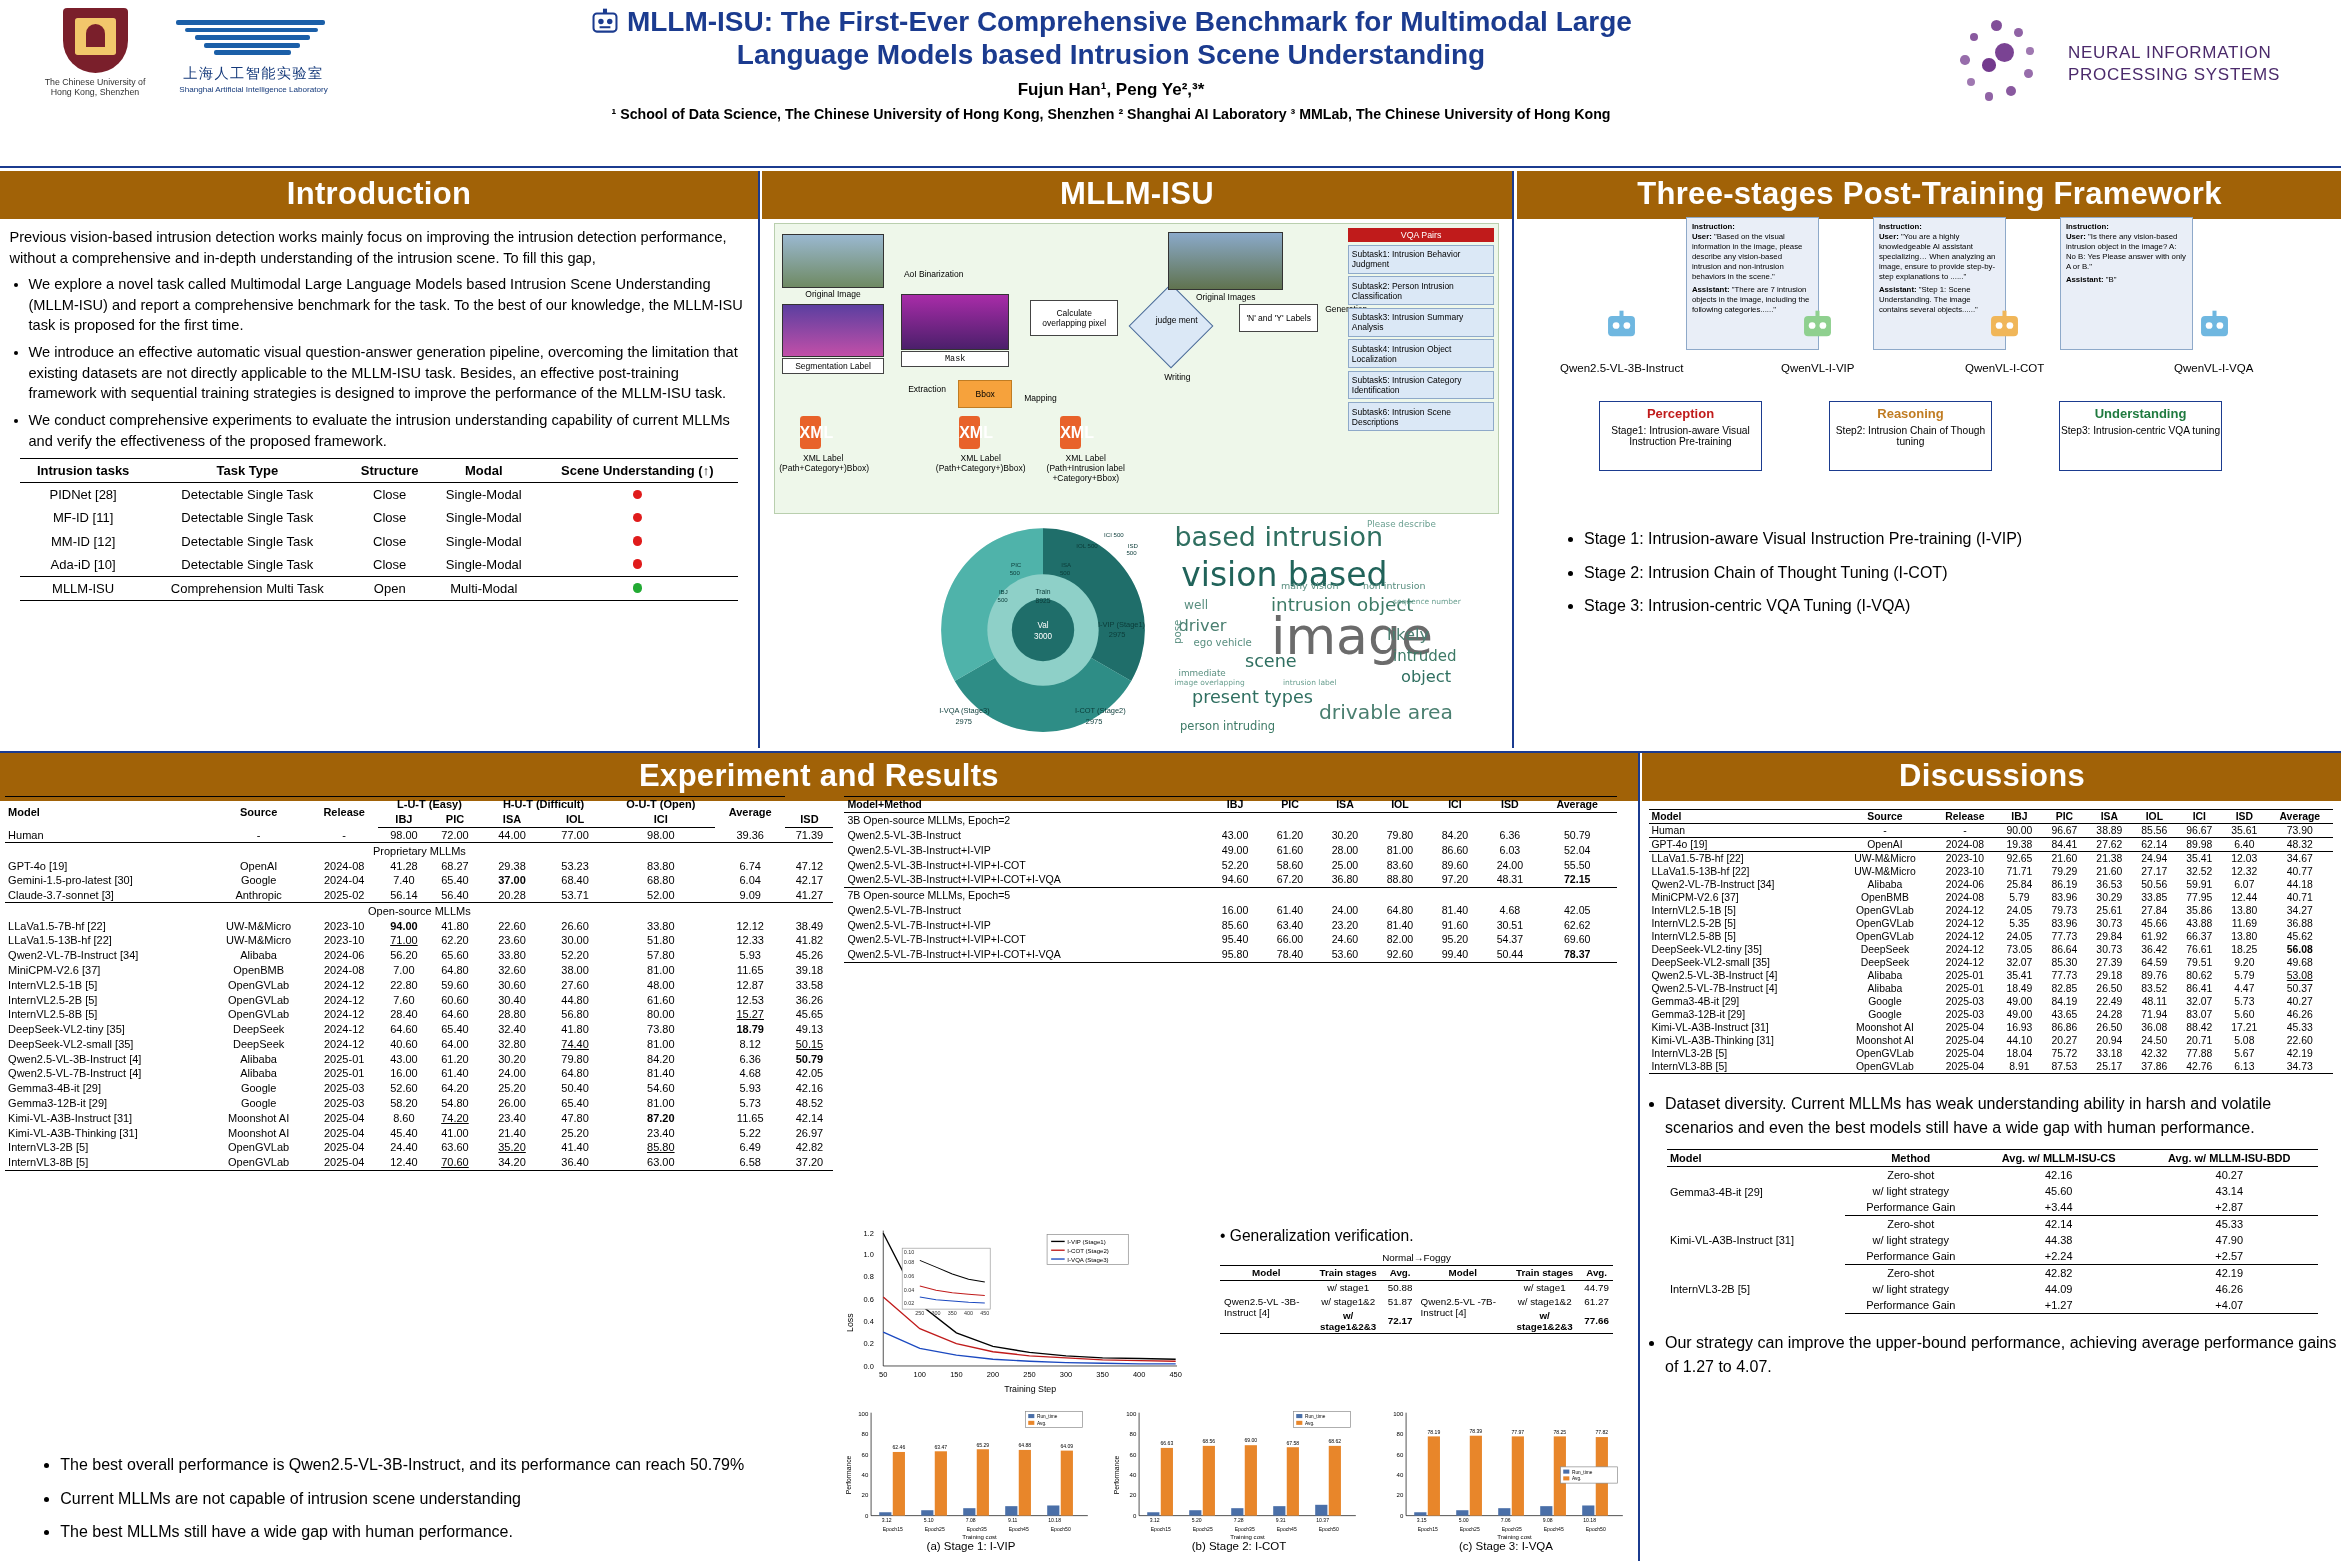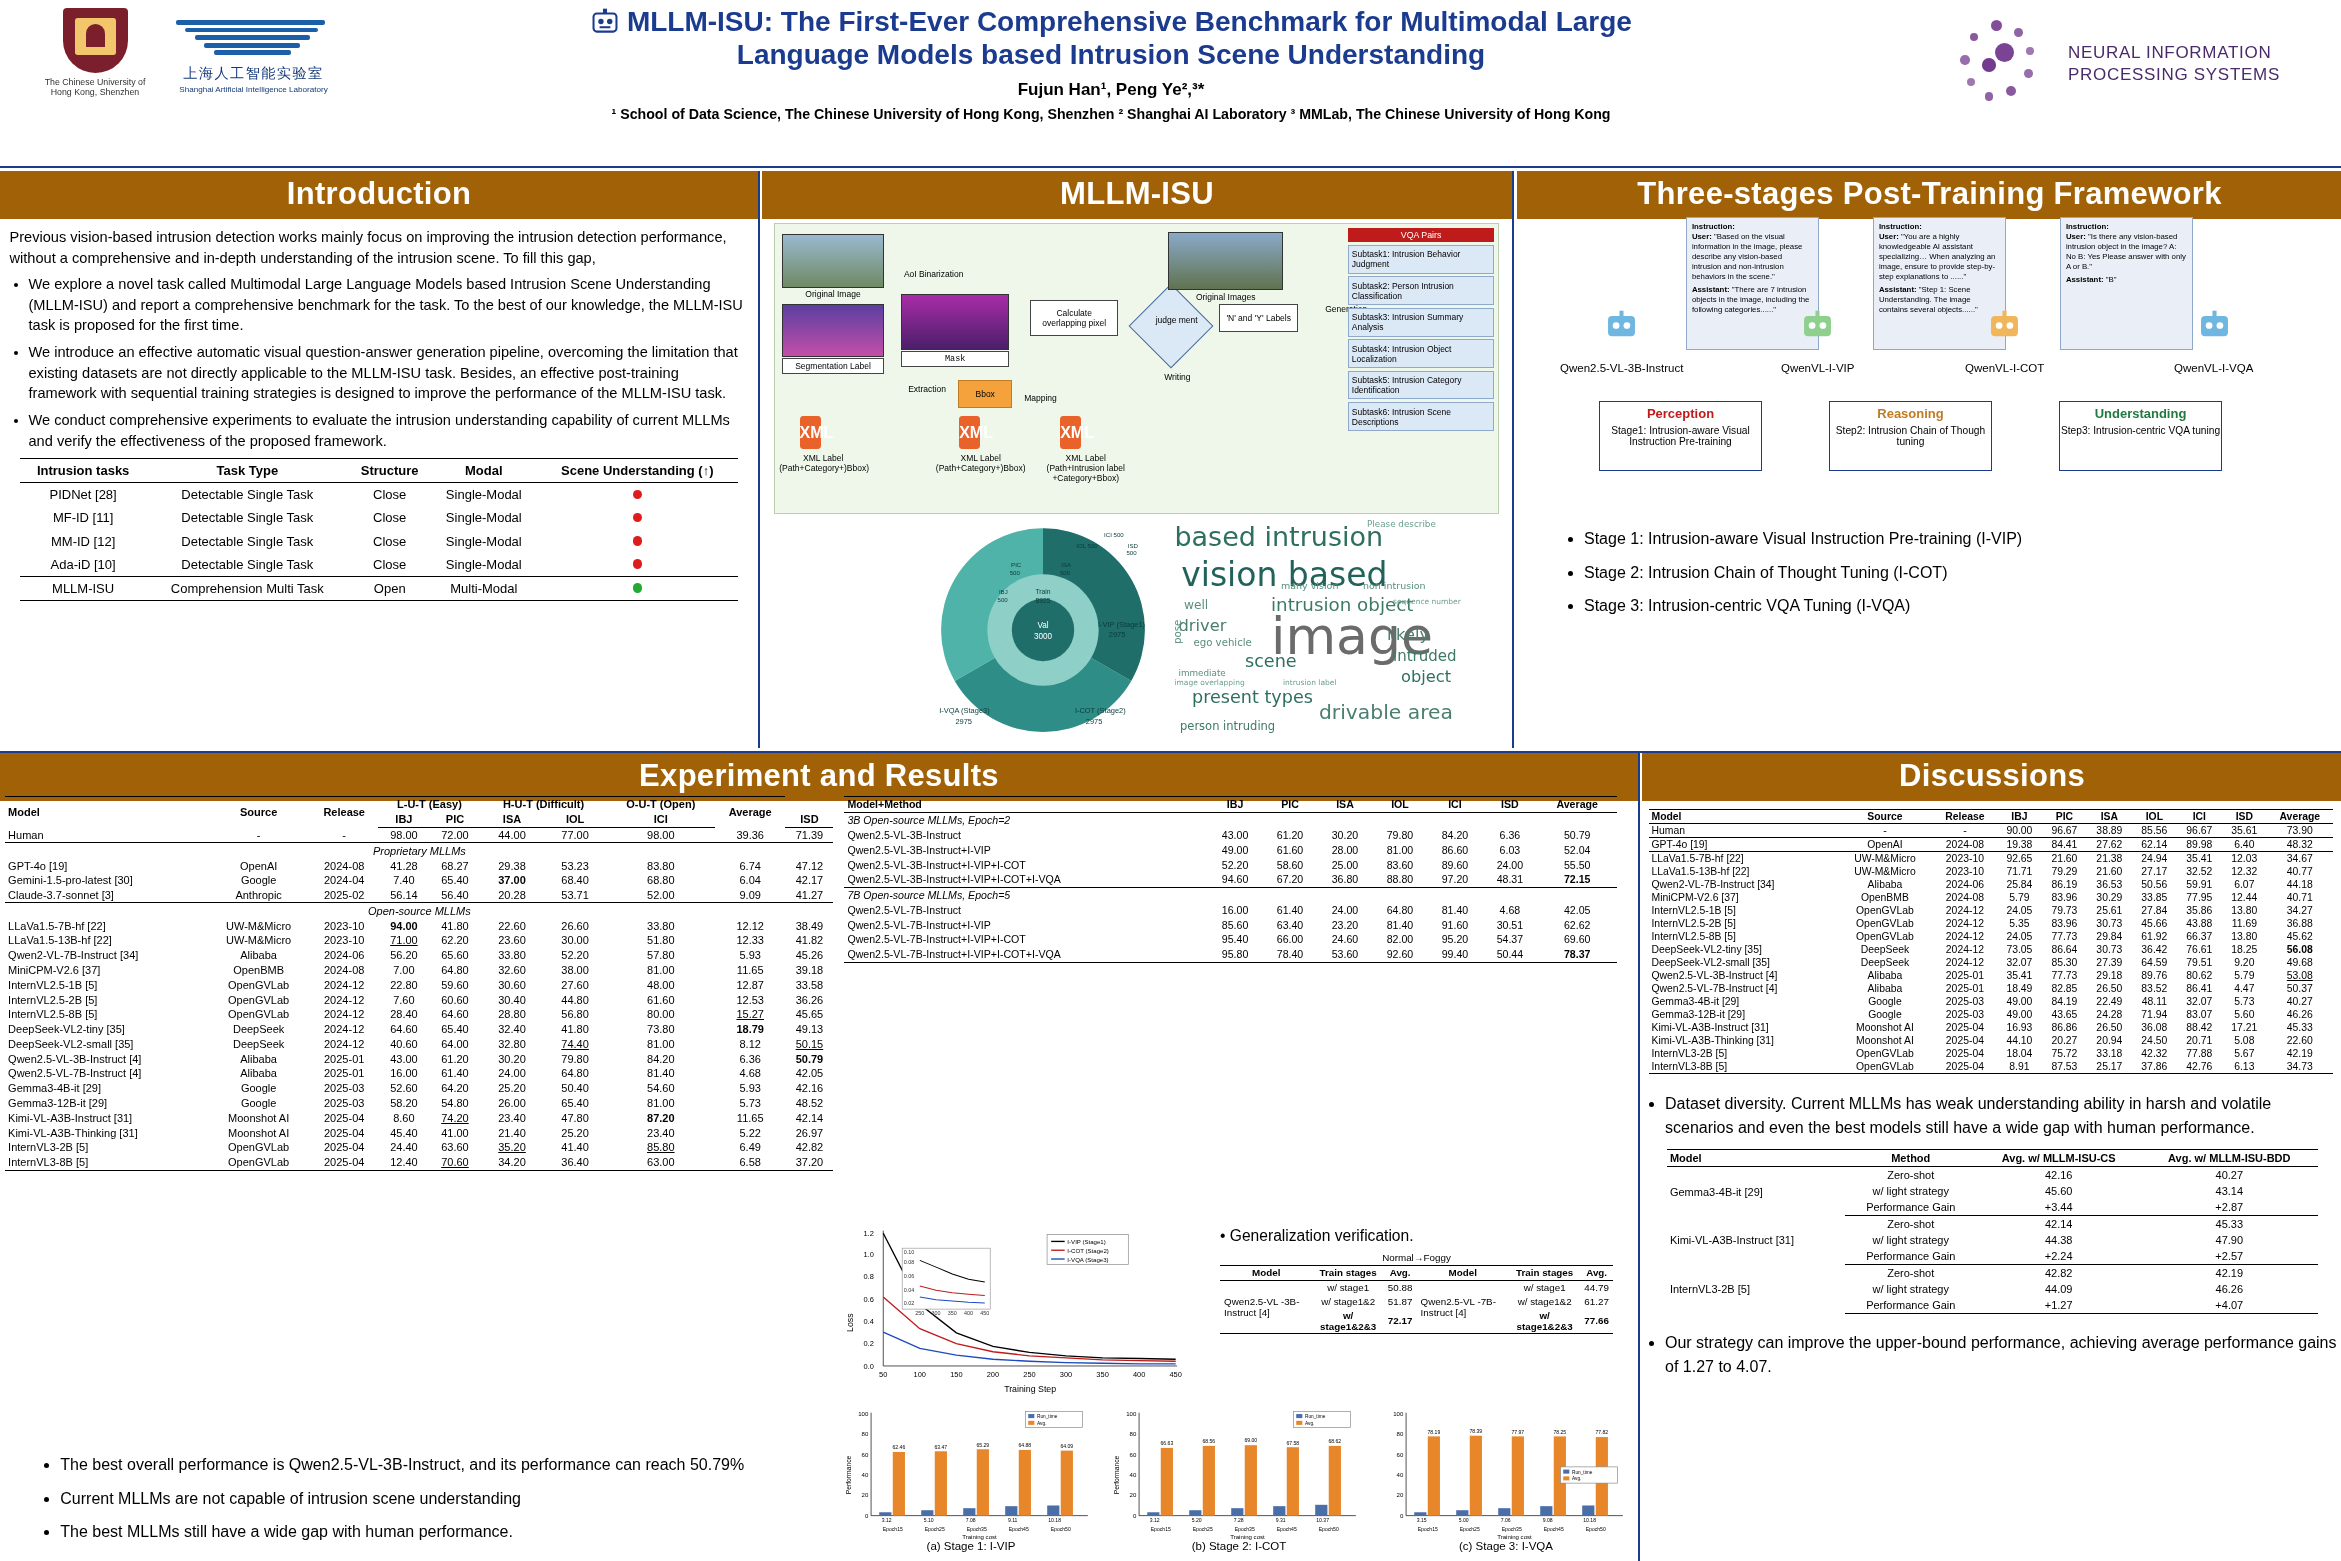--- a/index.html
+++ b/index.html
@@ -100,21 +100,21 @@
 
   .exp-left { position:absolute; left:5.4px; top:43px; width:834px; }
   .exp-right { position:absolute; left:844px; top:43px; width:790px; }
 
   table.main-tbl { border-collapse:collapse; width:828px; font-size:11px; }
   table.main-tbl td, table.main-tbl th { padding:1.4px 2.7px; text-align:center; white-space:nowrap; }
   table.main-tbl th.l, table.main-tbl td.l { text-align:left; }
   .tl-top td, .tl-top th { border-top:1.4px solid #000; }
   .hr-bot td, .hr-bot th { border-bottom:0.7px solid #000; }
   .hr-thick td, .hr-thick th { border-bottom:1.4px solid #000; }
-  .grp { font-style:italic; text-align:left; }
+  .grp { text-align:left; }
   u { text-decoration:underline; }
 
   table.small-tbl { border-collapse:collapse; width:773px; font-size:10.6px; }
   table.small-tbl td, table.small-tbl th { padding:1.4px 3.4px; text-align:center; white-space:nowrap; }
   table.small-tbl td.l, table.small-tbl th.l { text-align:left; }
 
   .chart-loss { position:absolute; left:844px; top:468px; width:352px; height:183px; }
   .gen-ver { position:absolute; left:1220px; top:474px; width:407px; }
   .gen-ver .gv-title { font-size:15.6px; }
   table.fog-tbl { border-collapse:collapse; font-size:9.8px; margin-top:6px; width:393px; }
@@ -278,21 +278,21 @@
         <div class="pimg" style="left:126px;top:70px;width:108px;height:56px;background:linear-gradient(#a82ca8,#4b1f6b);"></div>
         <div class="pbox" style="left:126px;top:127px;width:108px;padding:2px 0;font-family:Liberation Mono, monospace;">Mask</div>
 
         <div class="pbox" style="left:255px;top:76px;width:88px;padding:6.8px 4.1px;">Calculate overlapping pixel</div>
 
         <div class="diamond" style="left:366px;top:72px;">
             <span>judge
 ment</span>
           </div>
 
-        <div class="pbox" style="left:444px;top:80px;width:79px;padding:8.1px 2.7px;">'N' and 'Y' Labels</div>
+        <div class="pbox" style="left:464px;top:80px;width:79px;padding:8.1px 2.7px;">'N' and 'Y' Labels</div>
 
         <div class="pimg" style="left:393px;top:8.1px;width:115px;height:58px;background:linear-gradient(#8aa9c9,#60734f);"></div>
         <div class="plabel" style="left:393px;top:68px;width:115px;">Original Images</div>
 
         <div class="plabel" style="left:133px;top:160px;">Extraction</div>
         <div class="pbox orange" style="left:183px;top:156px;width:54px;padding:8px 0;text-align:center;">Bbox</div>
         <div class="plabel" style="left:249px;top:169px;">Mapping</div>
         <div class="plabel" style="left:389px;top:148px;">Writing</div>
         <div class="plabel" style="left:550px;top:80px;">Generation</div>
 

